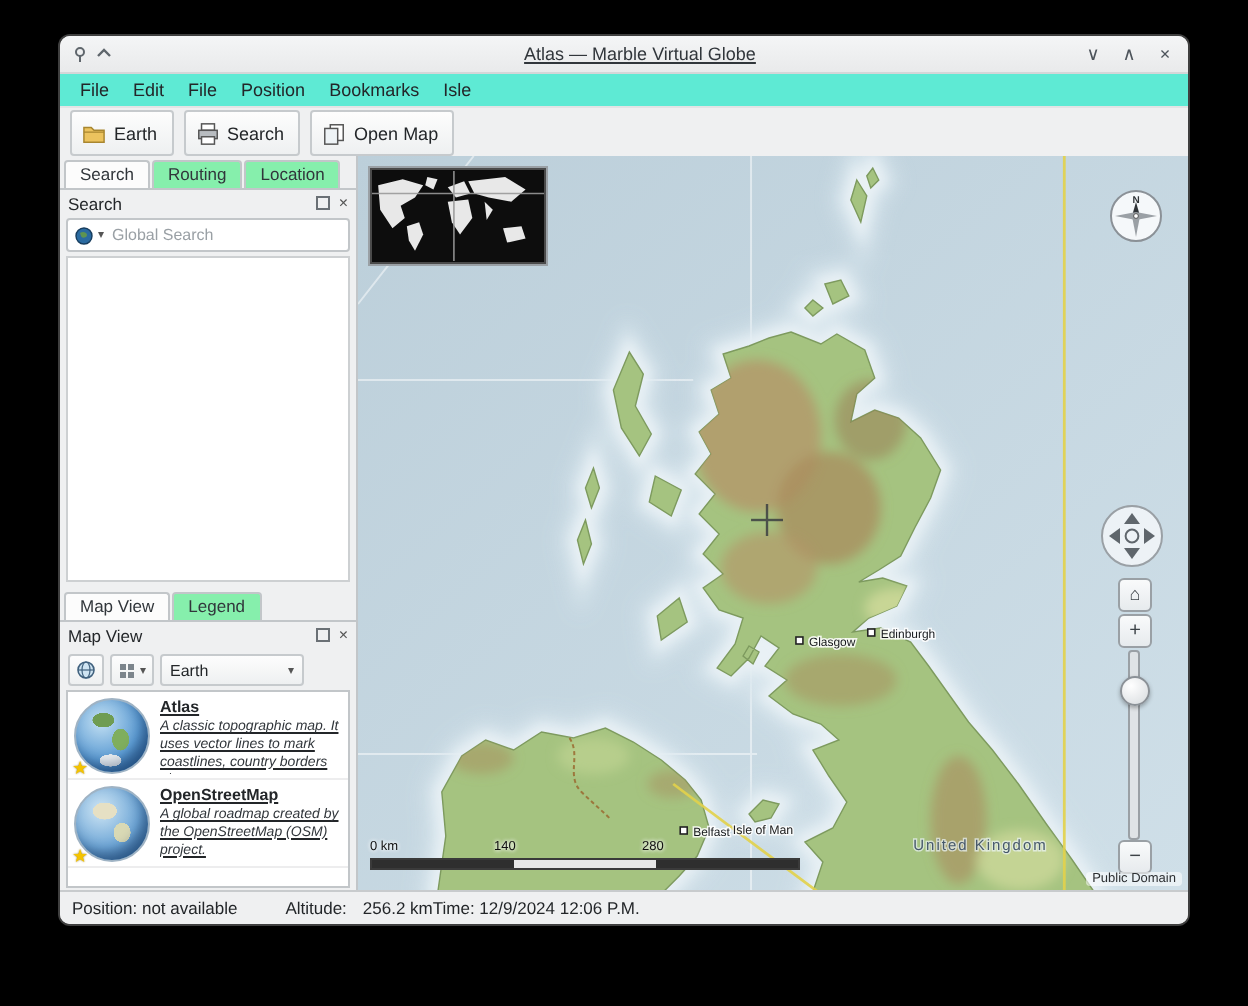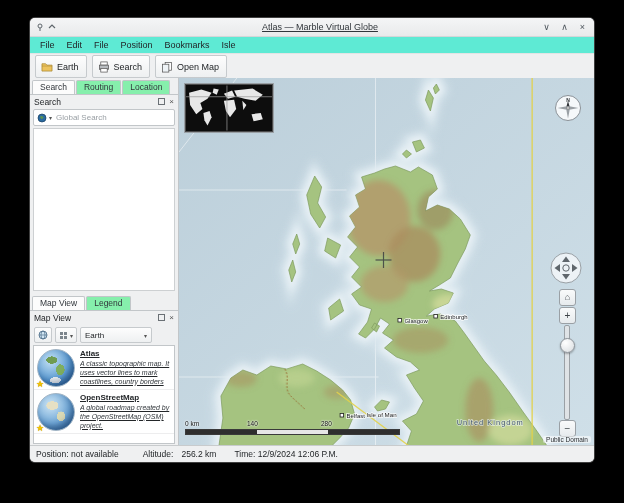--- a/index.html
+++ b/index.html
@@ -96,21 +96,21 @@
             text-shadow:0 0 2px #fff,0 0 2px #fff;}
   .scalebar span{position:absolute;top:0;}
   .sb0{left:0;} .sb1{left:62px;} .sb2{left:136px;}
   .sbbar{position:absolute;top:9px;left:0;width:213px;height:4px;border:1px solid #3a3a3a;display:flex;}
   .sbbar i{flex:1;} .seg-d{background:#2e2e2e;} .seg-l{background:#e6e6e6;}
   .attribution{position:absolute;right:3px;bottom:3px;font-size:6.5px;color:#2c2f32;
                background:rgba(255,255,255,.55);padding:0 3px;border-radius:2px;}
   
   .statusbar{position:absolute;left:0;right:0;bottom:0;height:16px;border-top:1px solid #c8cbcd;
              background:#eff0f1;display:flex;align-items:center;font-size:8.5px;padding:0 6px;}
-  .sb-alt-label{margin-left:24px;} .sb-alt-value{margin-left:8px;} .sb-time{margin-left:18px;}
+  .sb-alt-label{margin-left:24px;} .sb-alt-value{margin-left:8px;} .sb-time{}
 </style>
 </head>
 <body>
 
 <div class="screen">
   <div class="window">
 
     <div class="titlebar">
       <div class="tb-icons">
         <svg width="8" height="8" viewBox="0 0 8 8">

